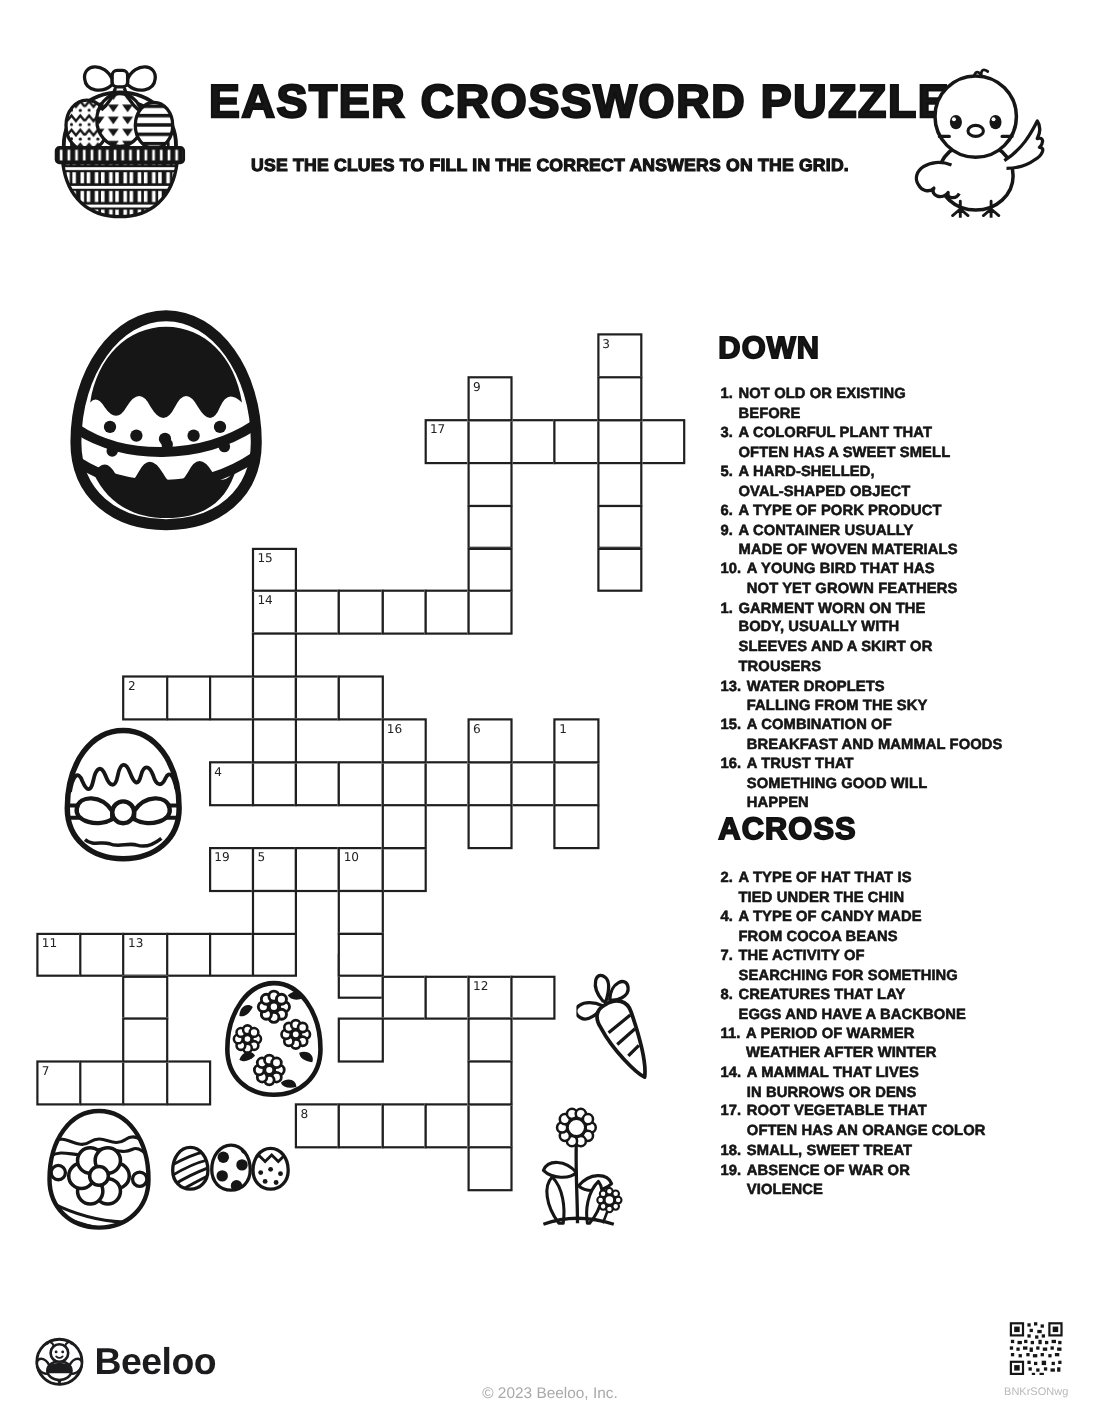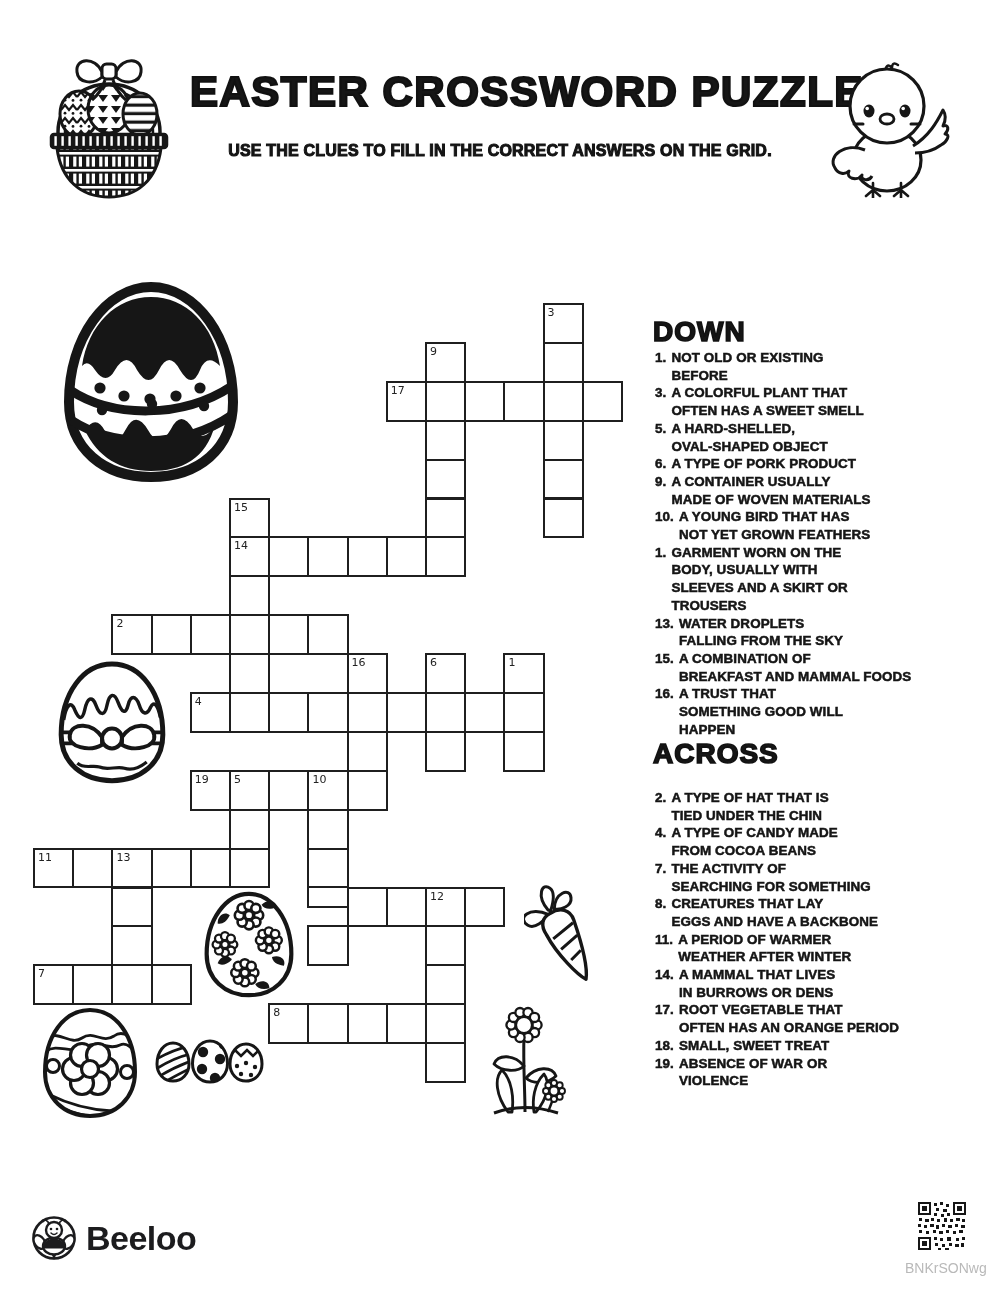--- a/index.html
+++ b/index.html
@@ -14,21 +14,21 @@
   ol.clues{list-style:none;margin:0;padding:0;font-size:13.4px;line-height:17.7px;font-weight:800;
            -webkit-text-stroke:.5px #111;letter-spacing:.1px;}
   ol.clues li{display:flex;align-items:flex-start;}
   .cnum{margin-right:5px;white-space:nowrap;}
   .ctext{white-space:pre-line;}
   .cell{position:absolute;border:2px solid #1f1f1f;box-sizing:border-box;background:#fff;}
   .cell span{position:absolute;top:1px;left:3px;font-family:"DejaVu Sans",sans-serif;
              font-size:11px;font-weight:400;color:#222;}
   .brand-text{font-size:34px;font-weight:700;color:#1c1c1e;letter-spacing:-.5px;}
   .copyright{font-size:14px;color:#a9a9a9;text-align:center;width:100%;}
-  .qr-caption{font-size:14px;color:#b9b9b9;text-align:center;width:74px;}
+  .qr-caption{font-size:10px;color:#b9b9b9;text-align:center;width:74px;}
   svg{display:block;}
 </style>
 </head>
 <body>
 
 <div class="page">
 
   <svg class="abs" style="left:45px;top:50px" width="128" height="150" viewBox="0 0 128 150">
     <defs>
       <pattern id="bw" width="13" height="17" patternUnits="userSpaceOnUse">
@@ -358,21 +358,21 @@
       <div class="cell" style="left: 307.4px; top: 808.7px; width: 41.2px; height: 40.9px;"></div>
       <div class="cell" style="left: 307.4px; top: 847.6px; width: 41.2px; height: 40.9px;"></div>
       <div class="cell" style="left: 307.4px; top: 925.4px; width: 41.2px; height: 40.9px;"></div>
       <div class="cell" style="left: 111.4px; top: 886.5px; width: 41.2px; height: 40.9px;"></div>
       <div class="cell" style="left: 111.4px; top: 925.4px; width: 41.2px; height: 40.9px;"></div>
       <div class="cell" style="left: 425px; top: 925.4px; width: 41.2px; height: 40.9px;"></div>
       <div class="cell" style="left: 425px; top: 964.3px; width: 41.2px; height: 40.9px;"></div>
       <div class="cell" style="left: 425px; top: 1042.1px; width: 41.2px; height: 40.9px;"></div>
     </div>
 
-  <h2 class="abs clue-heading" style="left:653px;top:316px;margin:0">DOWN</h2>
+  <h2 class="abs clue-heading" style="left:653px;top:300px;margin:0">DOWN</h2>
   <ol class="abs clues" style="left:655px;top:349px;width:262px">
       <li>
         <span class="cnum">1.</span>
         <span class="ctext">NOT OLD OR EXISTING
 BEFORE</span>
       </li>
       <li>
         <span class="cnum">3.</span>
         <span class="ctext">A COLORFUL PLANT THAT
 OFTEN HAS A SWEET SMELL</span>
@@ -449,21 +449,21 @@
 WEATHER AFTER WINTER</span>
       </li>
       <li>
         <span class="cnum">14.</span>
         <span class="ctext">A MAMMAL THAT LIVES
 IN BURROWS OR DENS</span>
       </li>
       <li>
         <span class="cnum">17.</span>
         <span class="ctext">ROOT VEGETABLE THAT
-OFTEN HAS AN ORANGE PERIOD</span>
+OFTEN HAS AN ORANGE COLOR</span>
       </li>
       <li>
         <span class="cnum">18.</span>
         <span class="ctext">SMALL, SWEET TREAT</span>
       </li>
       <li>
         <span class="cnum">19.</span>
         <span class="ctext">ABSENCE OF WAR OR
 VIOLENCE</span>
       </li>
@@ -479,20 +479,21 @@
     <ellipse cx="23" cy="32" rx="11" ry="8.5" fill="#fff" stroke="#1c1c1e" stroke-width="2.4"></ellipse>
     <path d="M12.6,29 A11,8.5 0 0 1 33.4,29 L33.8,33 H12.2 Z" fill="#1c1c1e" transform="translate(0,1.5)"></path>
     <path d="M21,41 L23,46 L25,41" fill="#1c1c1e"></path>
     <circle cx="23" cy="16" r="8" fill="#fff" stroke="#1c1c1e" stroke-width="2.4"></circle>
     <circle cx="20" cy="15" r="1.3" fill="#1c1c1e"></circle>
       <circle cx="26" cy="15" r="1.3" fill="#1c1c1e"></circle>
     <path d="M20,19 Q23,22 26,19" fill="none" stroke="#1c1c1e" stroke-width="1.5" stroke-linecap="round"></path>
   </svg>
   <div class="abs brand-text" style="left:86px;top:1219px">Beeloo</div>
 
+  <div class="abs copyright" style="left:0;top:1258px">© 2023 Beeloo, Inc.</div>
 
   <svg class="abs" style="left:916px;top:1200px" width="52" height="52" viewBox="0 0 52 52">
     <rect width="52" height="52" fill="#fff"></rect>
     <g fill="#161616">
       <rect x="2" y="2" width="13" height="13"></rect>
         <rect x="37" y="2" width="13" height="13"></rect>
         <rect x="2" y="37" width="13" height="13"></rect>
     </g>
     <g fill="#fff">
       <rect x="4" y="4" width="9" height="9"></rect>

